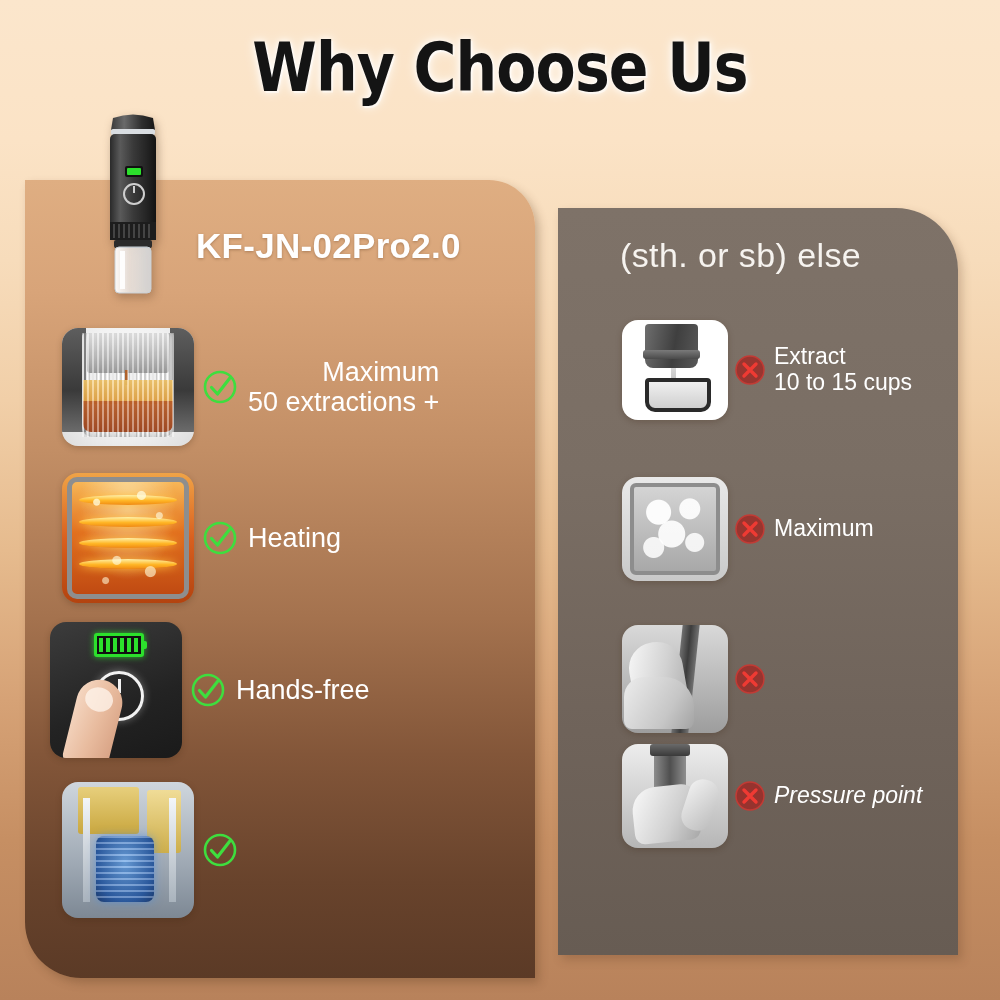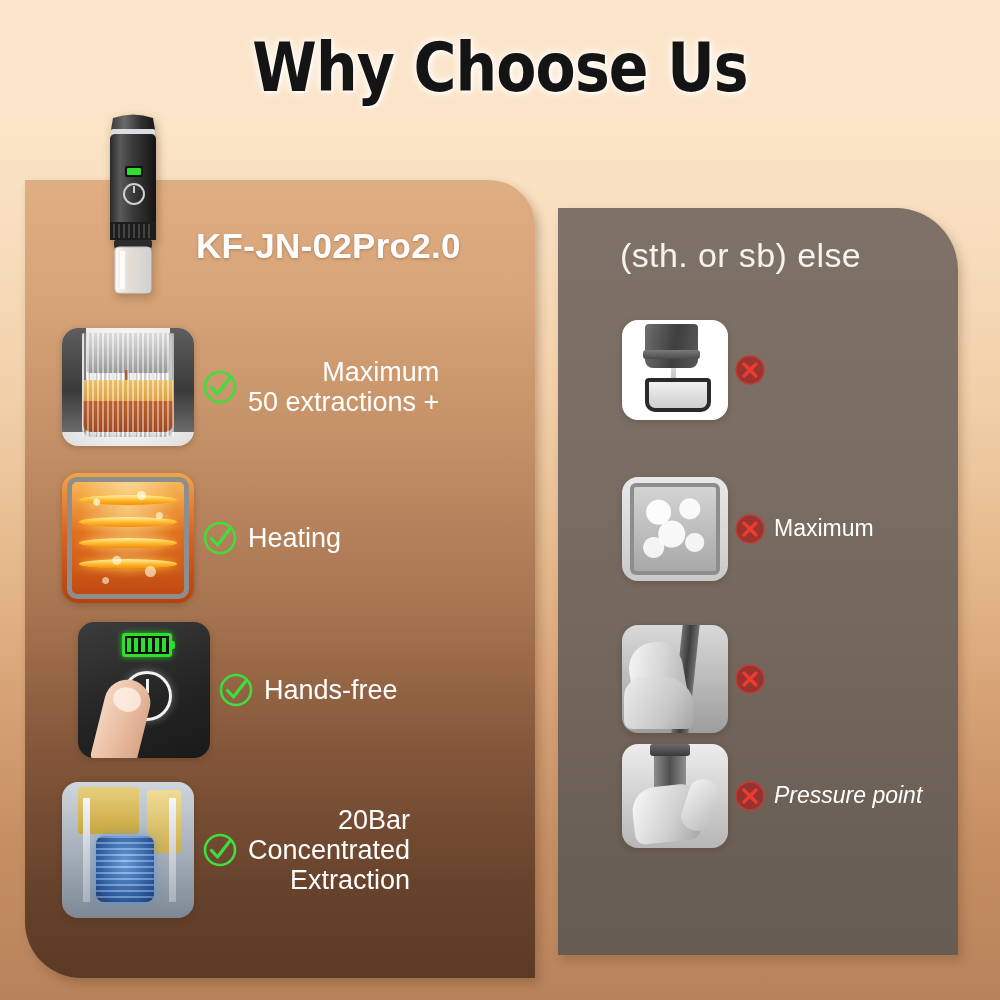--- a/index.html
+++ b/index.html
@@ -468,21 +468,21 @@
   </div>
   <span class="mark">
     <svg class="check-icon" width="36" height="36" viewBox="0 0 36 36">
       <circle cx="18" cy="18" r="15" fill="none" stroke="#3ede3e" stroke-width="2.6"></circle>
       <path d="M9.5 18.5 L15.5 25 L27.5 9.5" fill="none" stroke="#3ede3e" stroke-width="3.2" stroke-linecap="round" stroke-linejoin="round"></path>
     </svg>
   </span>
   <div class="row-text">Heating</div>
 </div>
 
-<div class="row left-row" style="left:78px; top:622px;">
+<div class="row left-row" style="left:50px; top:622px;">
   <div class="thumb" style="height:136px;">
     <div class="tb t-hands">
       <div class="battery">
           <div class="bars"></div>
         </div>
       <div class="pwr"></div>
       <div class="finger"></div>
     </div>
   </div>
   <span class="mark">
@@ -505,41 +505,40 @@
           <div class="coilw"></div>
         </div>
     </div>
   </div>
   <span class="mark">
     <svg class="check-icon" width="36" height="36" viewBox="0 0 36 36">
       <circle cx="18" cy="18" r="15" fill="none" stroke="#3ede3e" stroke-width="2.6"></circle>
       <path d="M9.5 18.5 L15.5 25 L27.5 9.5" fill="none" stroke="#3ede3e" stroke-width="3.2" stroke-linecap="round" stroke-linejoin="round"></path>
     </svg>
   </span>
-  <div class="row-text">20Bar
-Concentrated
-Extraction</div>
 </div>
 
 <div class="row right-row" style="left:622px; top:320px;">
   <div class="thumb">
     <div class="tb t-pour">
       <div class="body"></div>
         <div class="ring"></div>
       <div class="drip"></div>
         <div class="cup"></div>
     </div>
   </div>
   <span class="mark">
     <svg class="cross-icon" width="32" height="32" viewBox="0 0 32 32">
       <circle cx="16" cy="16" r="14" fill="#9d2b27" opacity="0.85"></circle>
       <circle cx="16" cy="16" r="14" fill="none" stroke="#c23b35" stroke-width="1.5"></circle>
       <path d="M10 10 L22 22 M22 10 L10 22" stroke="#ef3a33" stroke-width="3.4" stroke-linecap="round"></path>
     </svg>
   </span>
+  <div class="row-text">Extract
+10 to 15 cups</div>
 </div>
 
 <div class="row right-row" style="left:622px; top:477px;">
   <div class="thumb" style="height:104px;">
     <div class="tb t-ice">
         <div class="jar"></div>
       </div>
   </div>
   <span class="mark">
     <svg class="cross-icon" width="32" height="32" viewBox="0 0 32 32">

